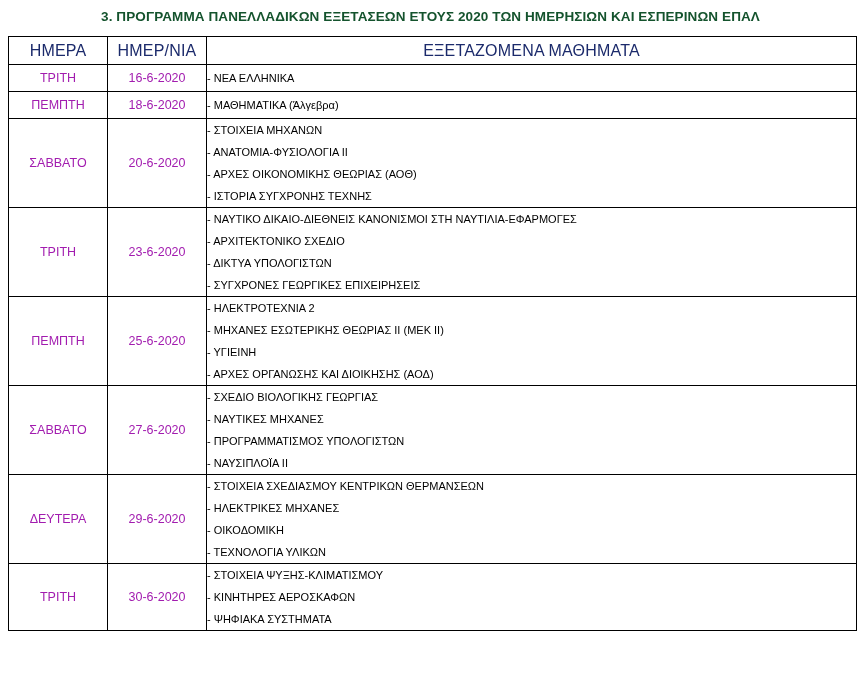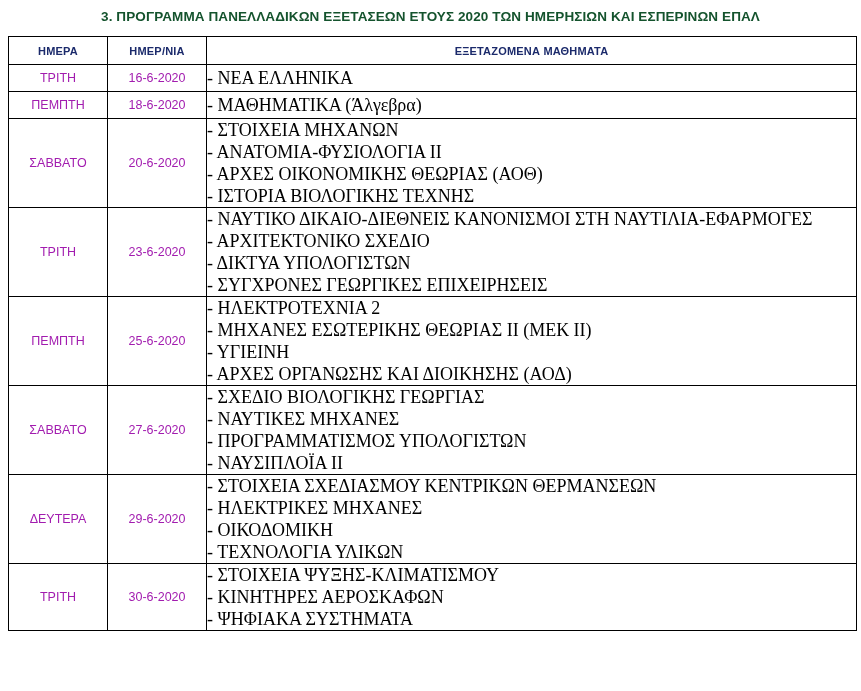--- a/index.html
+++ b/index.html
@@ -38,36 +38,35 @@
   table.schedule td {
     border: 1px solid #000000;
     vertical-align: middle;
     padding: 0;
   }
   th.col-day   { width: 98px; }
   th.col-date  { width: 98px; }
   th.col-subj  { width: 649px; }
 
   table.schedule thead th {
-    font-size: 11px;
-    font-weight: bold;
+    font-size: 16px;
+    font-weight: normal;
     color: #1b2a6b;
     text-align: center;
     height: 27px;
     letter-spacing: 0.2px;
   }
   td.cell-day, td.cell-date {
     text-align: center;
     font-size: 12.5px;
     color: #a21caf;
   }
   td.cell-subjects {
     padding: 4px 0 4px 10px;
-    font-size: 18px;
-    font-family: Liberation Serif, serif;
+    font-size: 11px;
   }
   ul.subject-list {
     list-style: none;
     margin: 0;
     padding: 0;
   }
   ul.subject-list li {
     line-height: 22px;
     white-space: nowrap;
   }
@@ -116,21 +115,21 @@
       </tr>
 
       <tr>
         <td class="cell-day">ΣΑΒΒΑΤΟ</td>
         <td class="cell-date">20-6-2020</td>
         <td class="cell-subjects">
           <ul class="subject-list">
             <li>ΣΤΟΙΧΕΙΑ ΜΗΧΑΝΩΝ</li>
             <li>ΑΝΑΤΟΜΙΑ-ΦΥΣΙΟΛΟΓΙΑ ΙΙ</li>
             <li>ΑΡΧΕΣ ΟΙΚΟΝΟΜΙΚΗΣ ΘΕΩΡΙΑΣ (ΑΟΘ)</li>
-            <li>ΙΣΤΟΡΙΑ ΒΙΟΛΟΓΙΚΗΣ ΤΕΧΝΗΣ</li>
+            <li>ΙΣΤΟΡΙΑ ΣΥΓΧΡΟΝΗΣ ΤΕΧΝΗΣ</li>
           </ul>
         </td>
       </tr>
 
       <tr>
         <td class="cell-day">ΤΡΙΤΗ</td>
         <td class="cell-date">23-6-2020</td>
         <td class="cell-subjects">
           <ul class="subject-list">
             <li>ΝΑΥΤΙΚΟ ΔΙΚΑΙΟ-ΔΙΕΘΝΕΙΣ ΚΑΝΟΝΙΣΜΟΙ ΣΤΗ ΝΑΥΤΙΛΙΑ-ΕΦΑΡΜΟΓΕΣ</li>

